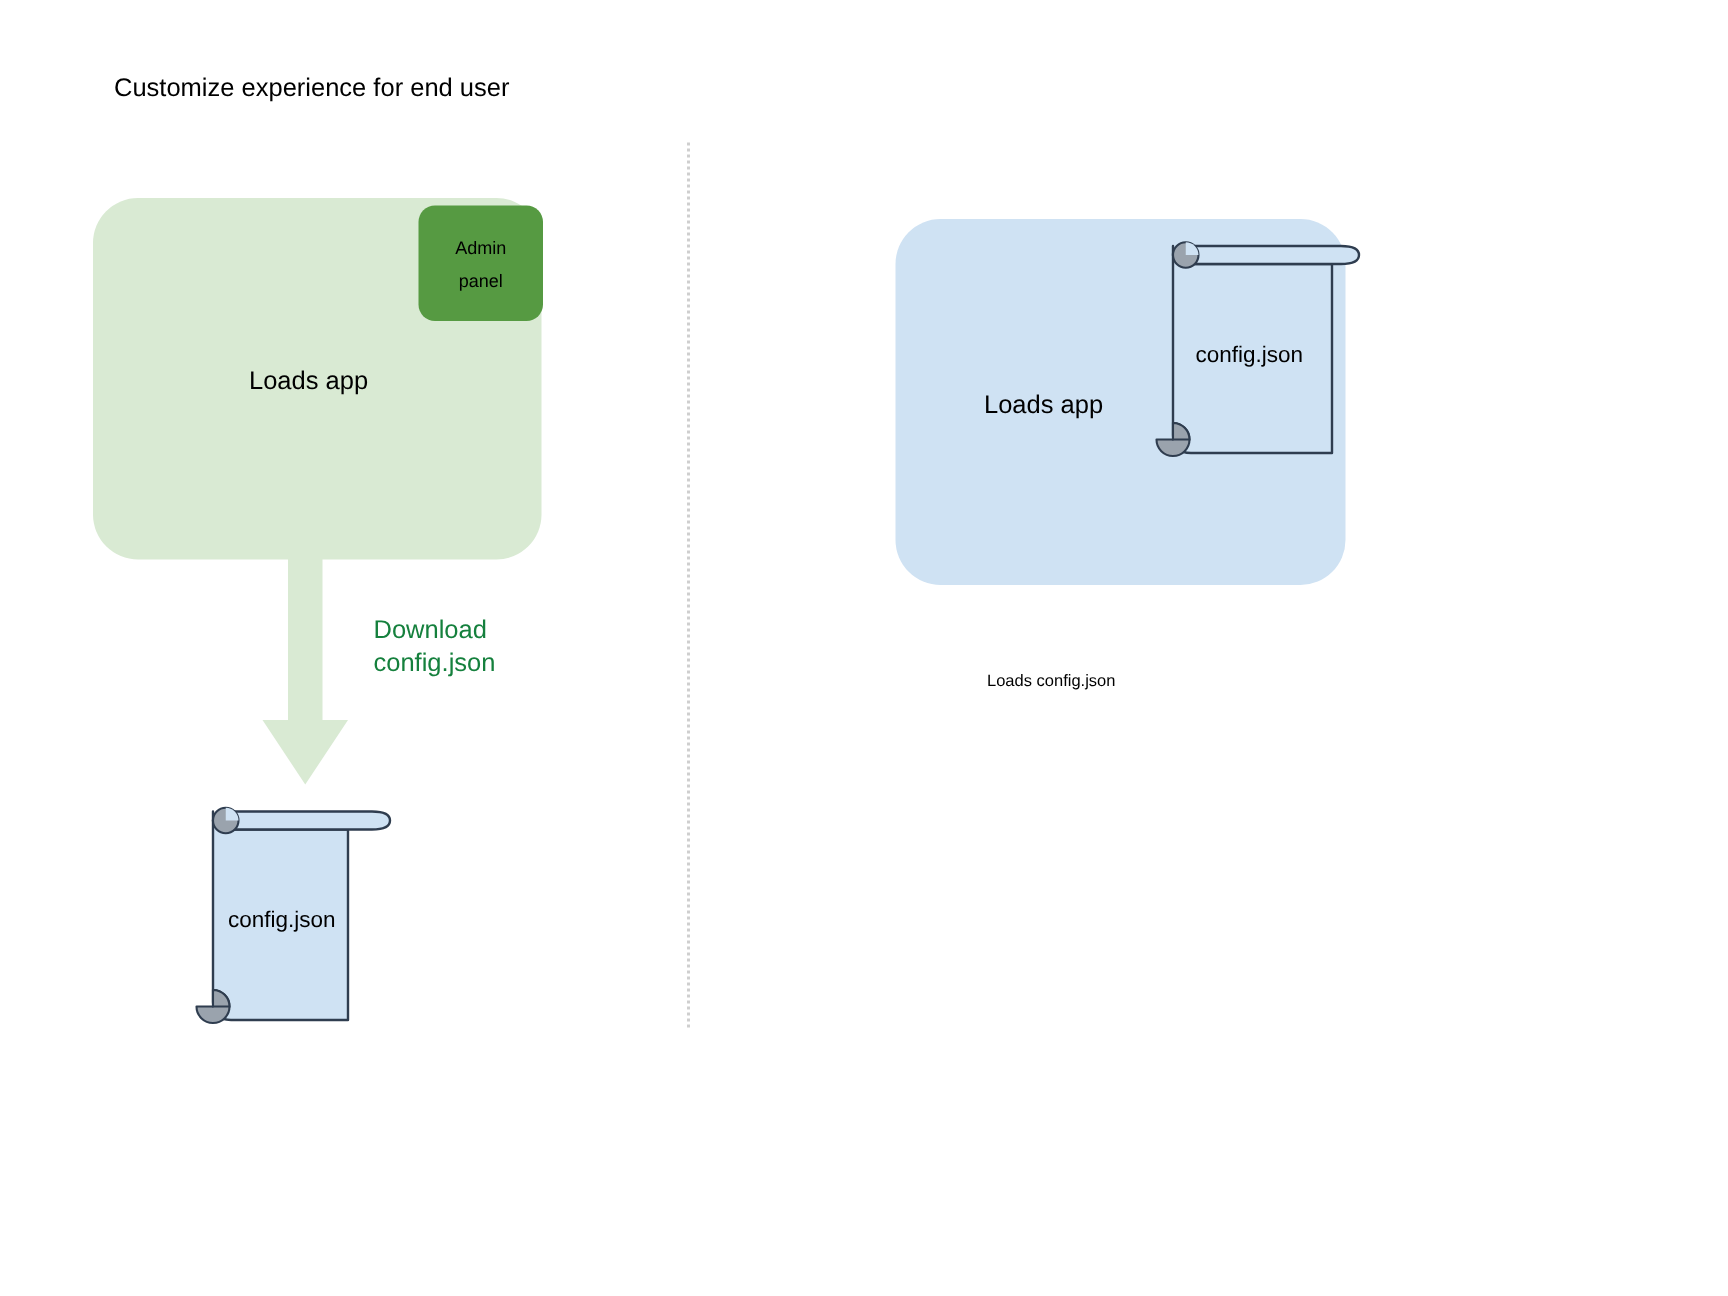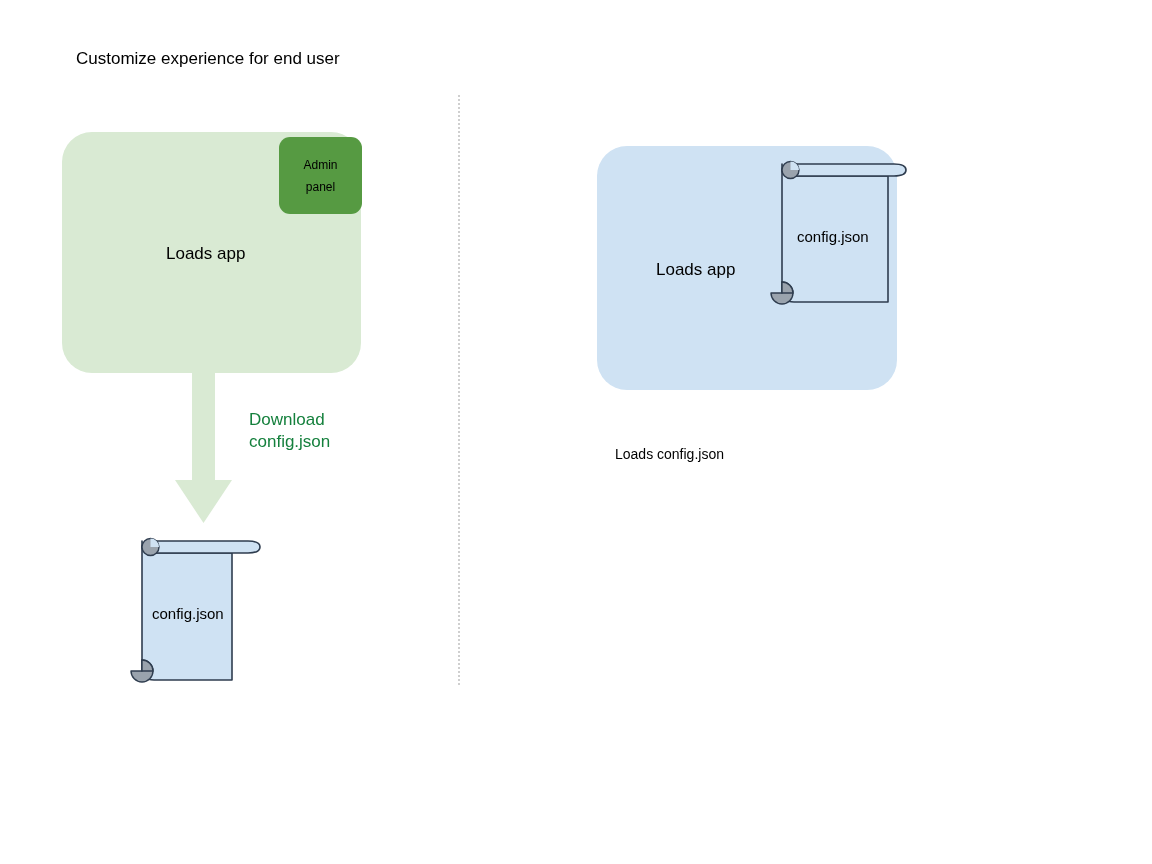--- a/index.html
+++ b/index.html
@@ -124,23 +124,23 @@
     line-height: 18px;
     color: #000000;
     white-space: nowrap;
   }
   #scroll-left-filename  { left: 152px; top: 605px; }
   #scroll-right-filename { left: 797px; top: 228px; }
 
   
   #loads-caption {
     position: absolute;
-    left: 615px;
+    left: 658px;
     top: 444px;
-    font-size: 14px;
+    font-size: 11px;
     line-height: 20px;
     color: #000000;
     white-space: nowrap;
   }
 </style>
 </head>
 <body>
 
 <div class="canvas">
 

